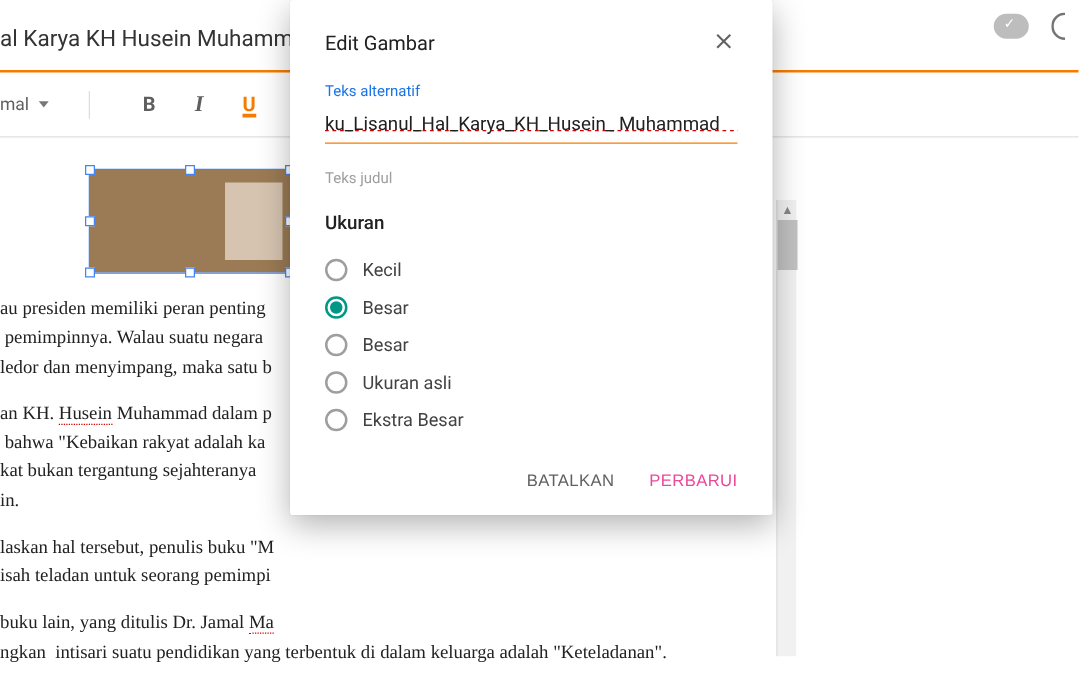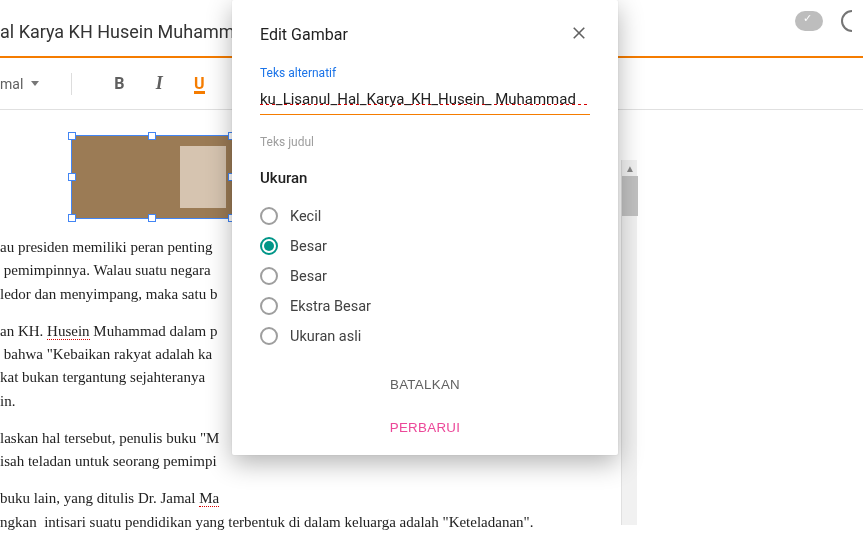--- a/index.html
+++ b/index.html
@@ -180,21 +180,20 @@
   .radio-inner {
     width: 10px; height: 10px; border-radius: 50%; background: #009688;
     display: none;
   }
   .radio-row.selected .radio-inner { display: block; }
   .dlg-actions {
     display: flex; justify-content: flex-end; gap: 28px;
     margin-top: 26px;
     font-size: 14.5px;
     font-weight: 500;
-    flex-direction: column;
   }
   .btn-flat { background: none; border: none; cursor: pointer; letter-spacing: .3px; }
   .btn-cancel { color: #616161; }
   .btn-primary { color: #ec4899; }
   .caret-down {
     width:0; height:0; border-left:4px solid transparent; border-right:4px solid transparent;
     border-top:5px solid #777; display:inline-block; margin-left:3px;
   }
   .tb-drop-style {
     display:flex; align-items:center; gap:5px;
@@ -298,25 +297,25 @@
           <span class="radio-inner"></span>
         </span>
         <span>Besar</span>
       </div>
       <div class="radio-row">
         <span class="radio-outer"></span>
         <span>Besar</span>
       </div>
       <div class="radio-row">
         <span class="radio-outer"></span>
-        <span>Ekstra Besar</span>
+        <span>Ukuran asli</span>
       </div>
       <div class="radio-row">
         <span class="radio-outer"></span>
-        <span>Ukuran asli</span>
+        <span>Ekstra Besar</span>
       </div>
     </div>
 
   <div class="dlg-actions">
     <button class="btn-flat btn-cancel">BATALKAN</button>
     <button class="btn-flat btn-primary">PERBARUI</button>
   </div>
 </div>
 
 </body></html>

